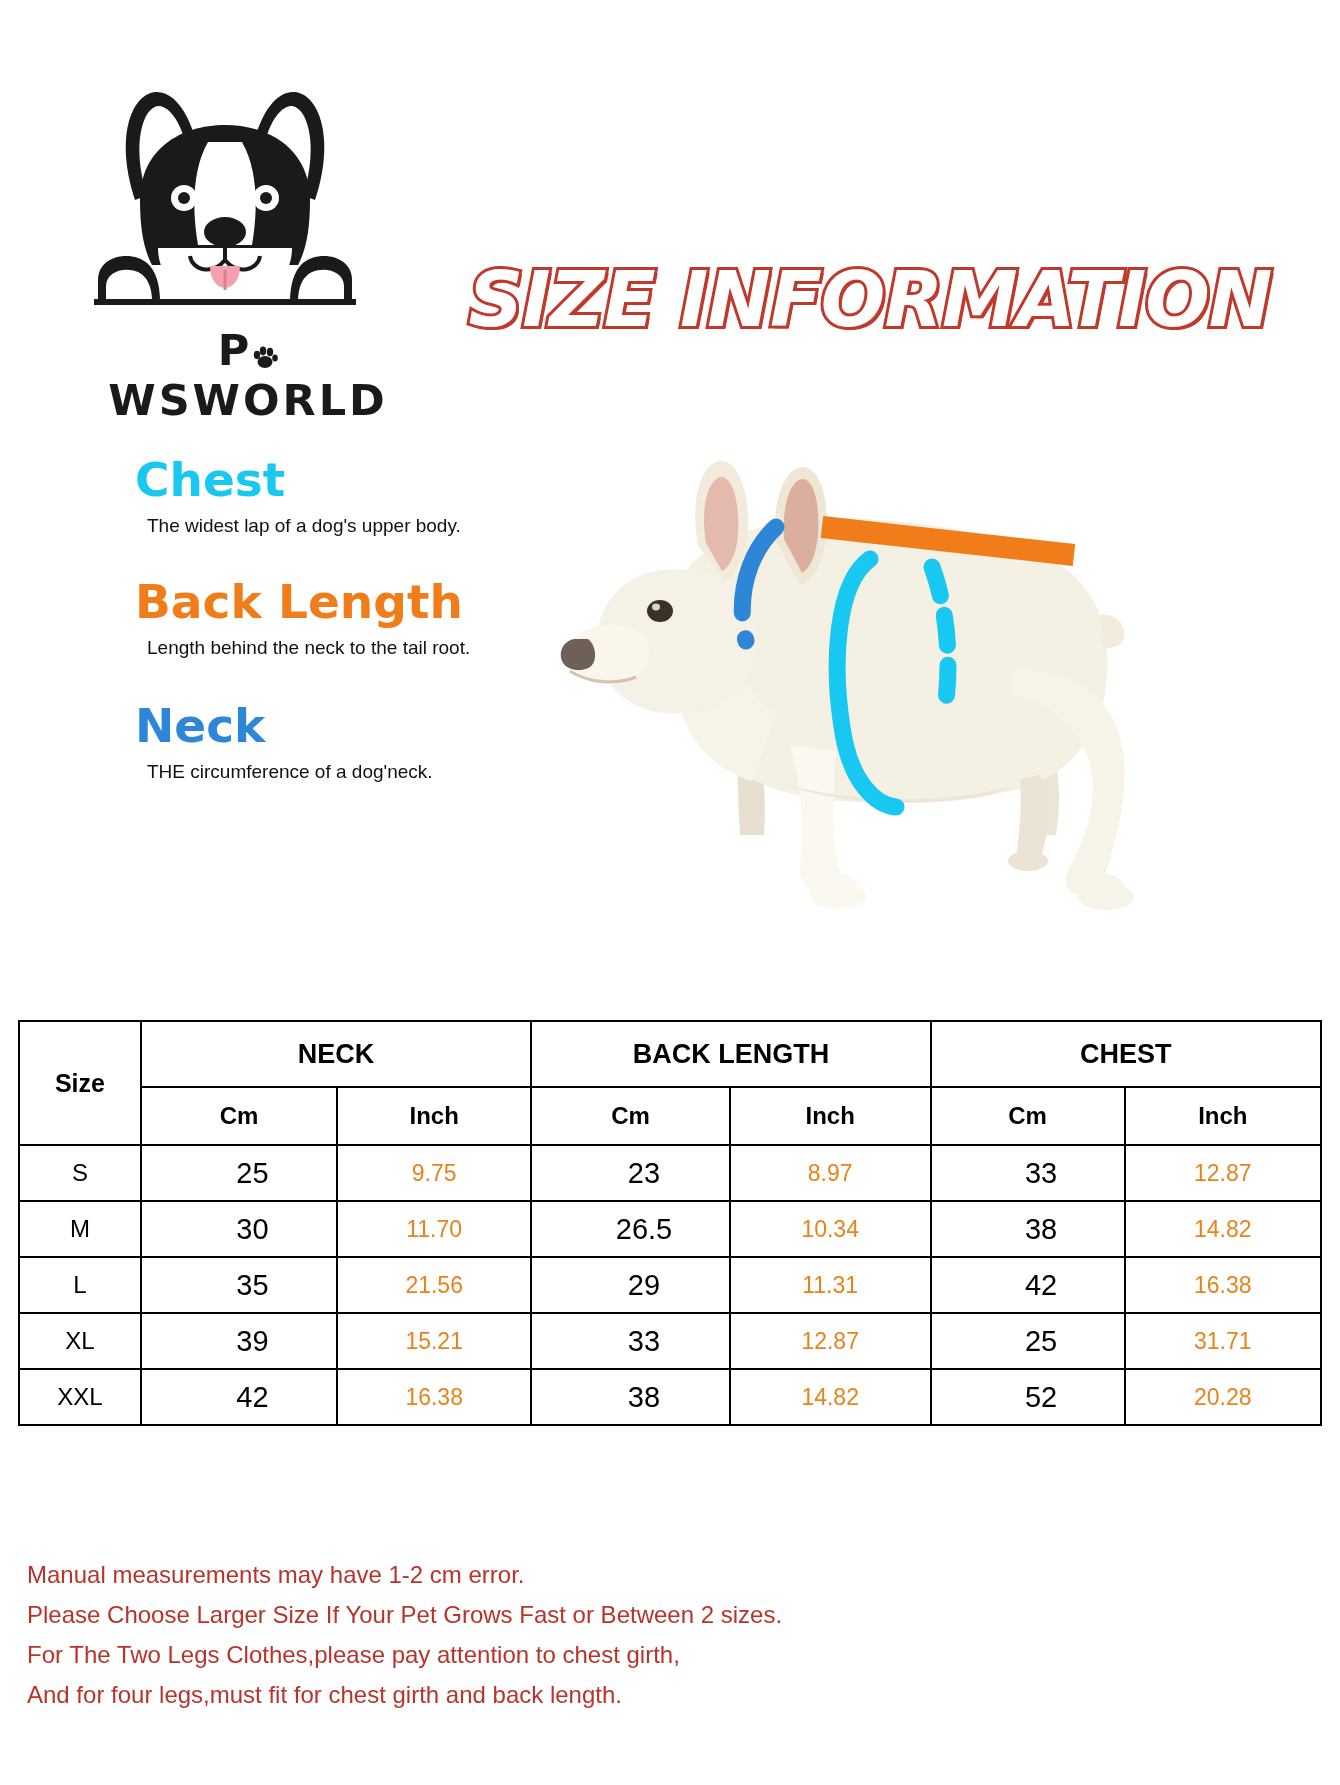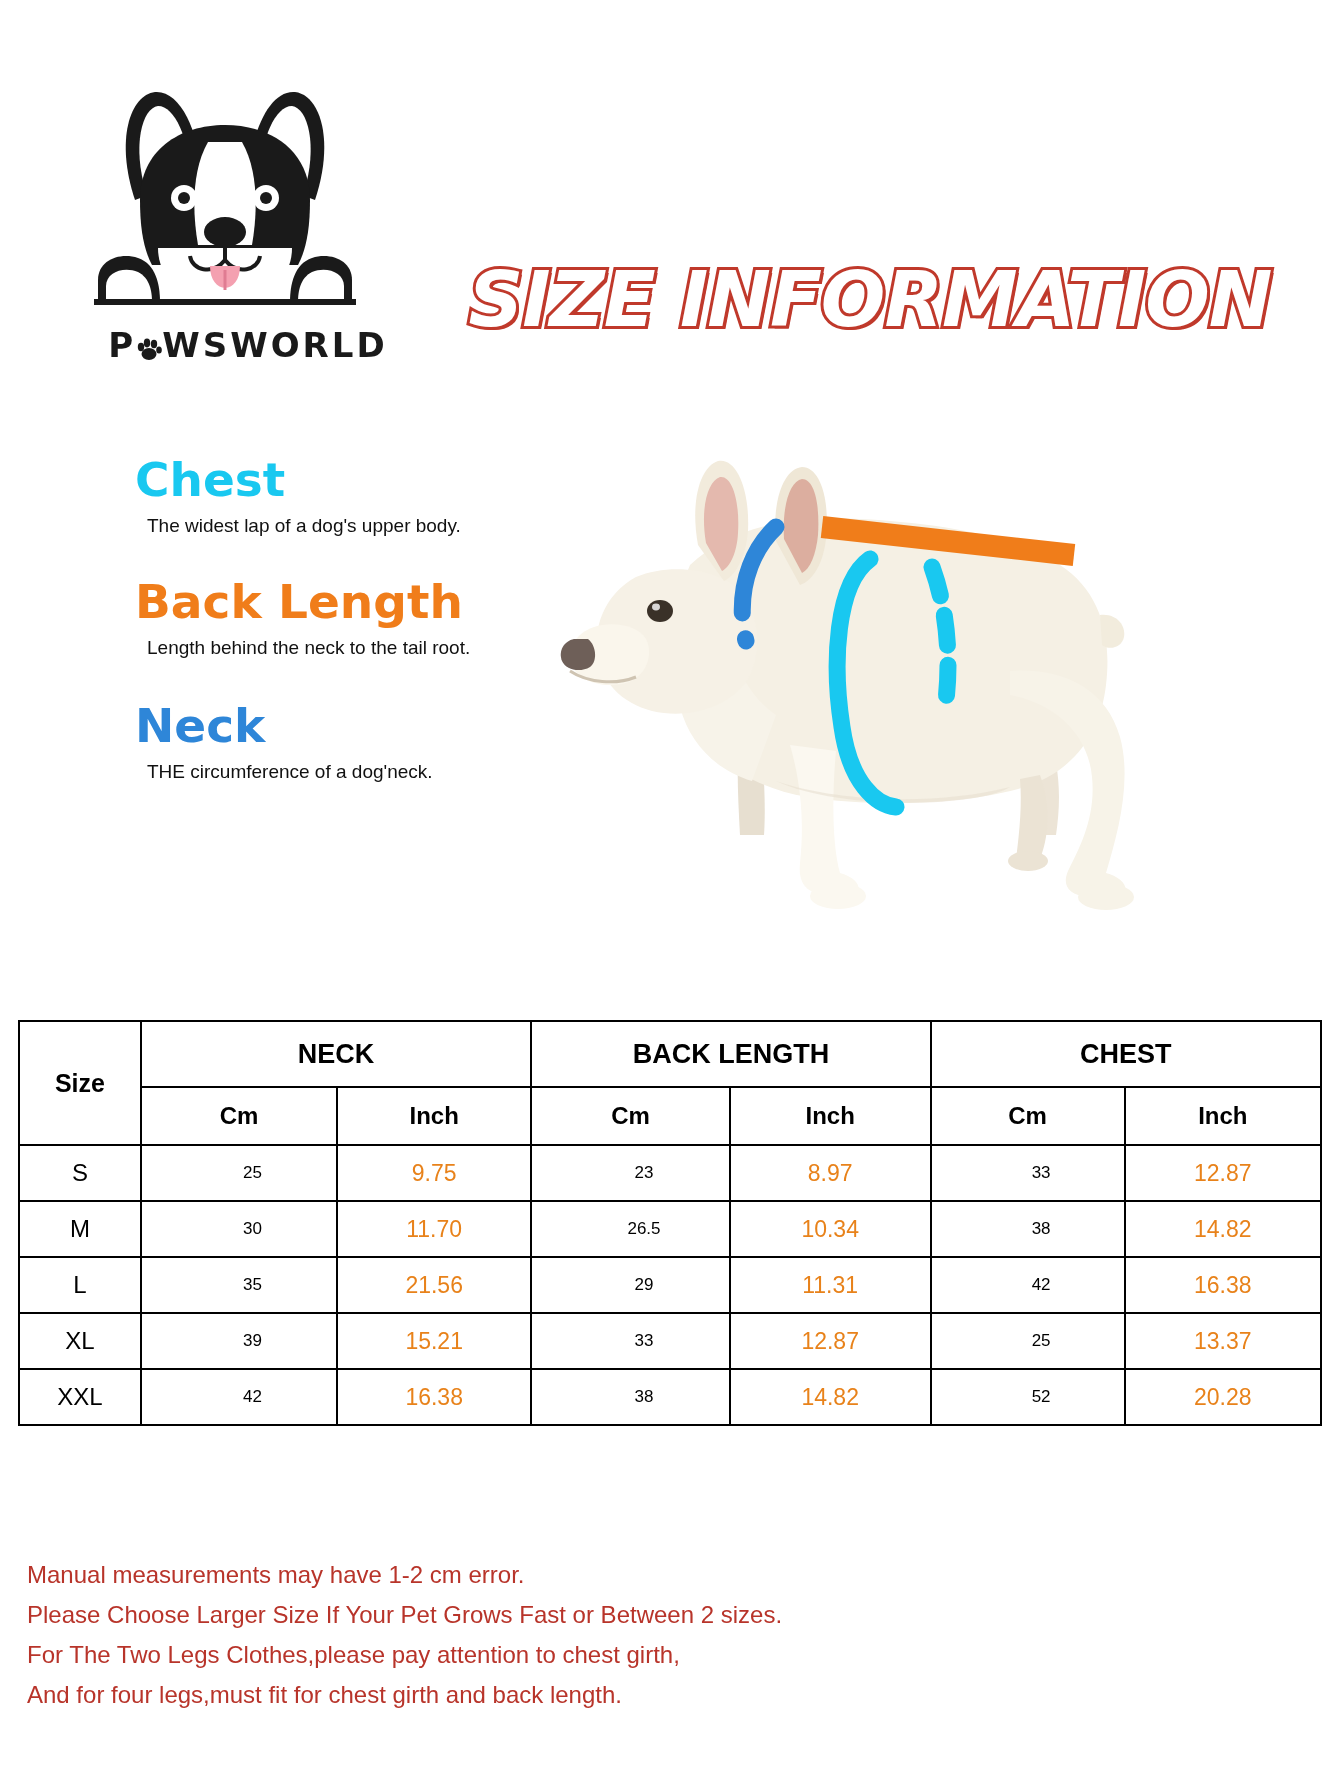--- a/index.html
+++ b/index.html
@@ -38,21 +38,21 @@
   }
   .logo-svg { display: block; }
   .brand-name {
     position: absolute;
     left: 8px;
     top: 245px;
     width: 320px;
     text-align: center;
     font-family: "DejaVu Sans", sans-serif;
     font-weight: bold;
-    font-size: 34px;
+    font-size: 43px;
     letter-spacing: 3px;
     color: #1a1a1a;
   }
   .brand-paw {
     display: inline-block;
     position: relative;
     top: 2px;
   }
   .title {
     position: absolute;
@@ -143,21 +143,21 @@
     font-weight: bold;
     color: #000;
     height: 54px;
   }
   td.size-label {
     font-size: 24px;
     color: #000;
     height: 52px;
   }
   td.cm {
-    font-size: 17px;
+    font-size: 29px;
     color: #000;
     padding-left: 28px;
   }
   td.inch {
     font-size: 23px;
     color: #e8821a;
   }
 
   
   .notes {
@@ -371,21 +371,21 @@
           <td class="cm">42</td>
           <td class="inch">16.38</td>
         </tr>
         <tr>
           <td class="size-label">XL</td>
           <td class="cm">39</td>
           <td class="inch">15.21</td>
           <td class="cm">33</td>
           <td class="inch">12.87</td>
           <td class="cm">25</td>
-          <td class="inch">13.37</td>
+          <td class="inch">31.71</td>
         </tr>
         <tr>
           <td class="size-label">XXL</td>
           <td class="cm">42</td>
           <td class="inch">16.38</td>
           <td class="cm">38</td>
           <td class="inch">14.82</td>
           <td class="cm">52</td>
           <td class="inch">20.28</td>
         </tr>

